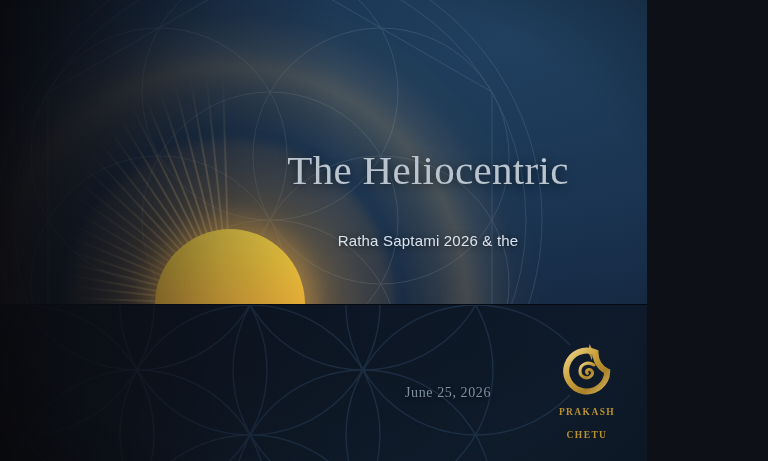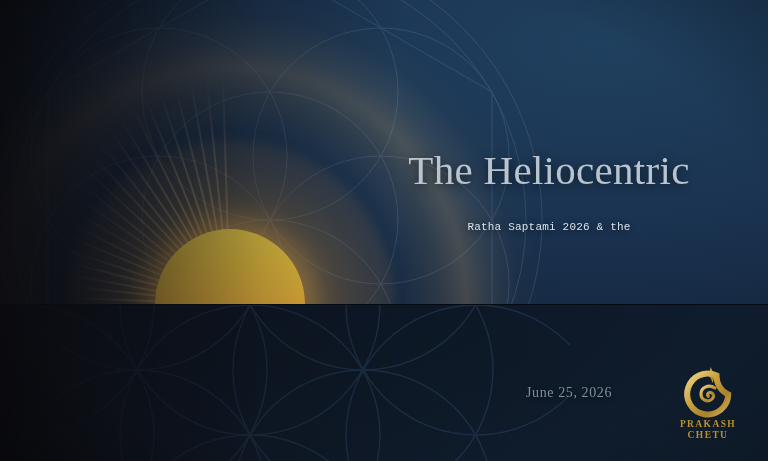--- a/index.html
+++ b/index.html
@@ -1,21 +1,21 @@
 <!DOCTYPE html>
 <html><head>
 <meta charset="utf-8">
 <style>
   * { margin:0; padding:0; box-sizing:border-box; }
   html,body { width:768px; height:461px; overflow:hidden; background:#0d1016; }
   body { font-family:"Liberation Serif", serif; }
 
   #slide {
     position:relative;
-    width:768px; height:461px;
+    width:647px; height:461px;
     overflow:hidden;
     background:
       radial-gradient(ellipse 150% 120% at 78% 10%, #20405f 0%, #1a3350 32%, #14243c 58%, #0e1726 80%, #0b121d 100%);
   }
 
   
   .vignette-left {
     position:absolute; inset:0;
     background:linear-gradient(to right, rgba(10,10,14,0.92) 0%, rgba(12,14,20,0.72) 14%, rgba(14,18,28,0.30) 34%, rgba(0,0,0,0) 52%);
     pointer-events:none;
@@ -110,23 +110,23 @@
   }
   .title {
     font-family:"Liberation Serif", serif;
     font-size:41px; line-height:45px; font-weight:400;
     color:#b9c4cf;
     letter-spacing:0.3px;
     text-shadow:0 2px 10px rgba(0,0,0,0.55);
   }
   .title .ln { display:block; }
   .subtitle {
-    margin-top:22px;
-    font-family:Liberation Mono, monospace;
-    font-size:11px; line-height:24px; font-weight:400;
+    margin-top:36px;
+    font-family:Liberation Sans, sans-serif;
+    font-size:15px; line-height:24px; font-weight:400;
     color:#d9e3ef;
     letter-spacing:0.2px;
     text-shadow:0 1px 6px rgba(0,0,0,0.6);
   }
   .subtitle .ln { display:block; }
 
   .date {
     position:absolute; right:156px; top:385px;
     font-family:"Liberation Serif", serif;
     font-size:14px; color:#7f909f; letter-spacing:0.6px;
@@ -135,21 +135,21 @@
 
   
   .logo { position:absolute; right:22px; bottom:20px; width:76px; text-align:center; }
   .logo-mark { width:58px; height:52px; margin:0 auto; display:block; }
   .logo-text {
     margin-top:1px;
     font-family:"Liberation Serif", serif;
     font-size:9.5px; line-height:11px; letter-spacing:1.4px;
     color:#b9912f; font-weight:700;
   }
-  .logo-text .ln { display:block; }
+  .logo-text .ln { display:block;margin-top:12px; }
 
   .noise { position:absolute; inset:0; opacity:0.05; pointer-events:none;
     background-image:repeating-linear-gradient(0deg, rgba(255,255,255,0.04) 0 1px, rgba(0,0,0,0) 1px 2px); }
 </style>
 </head>
 <body>
 
 <div id="slide">
 
   <div class="sky">

